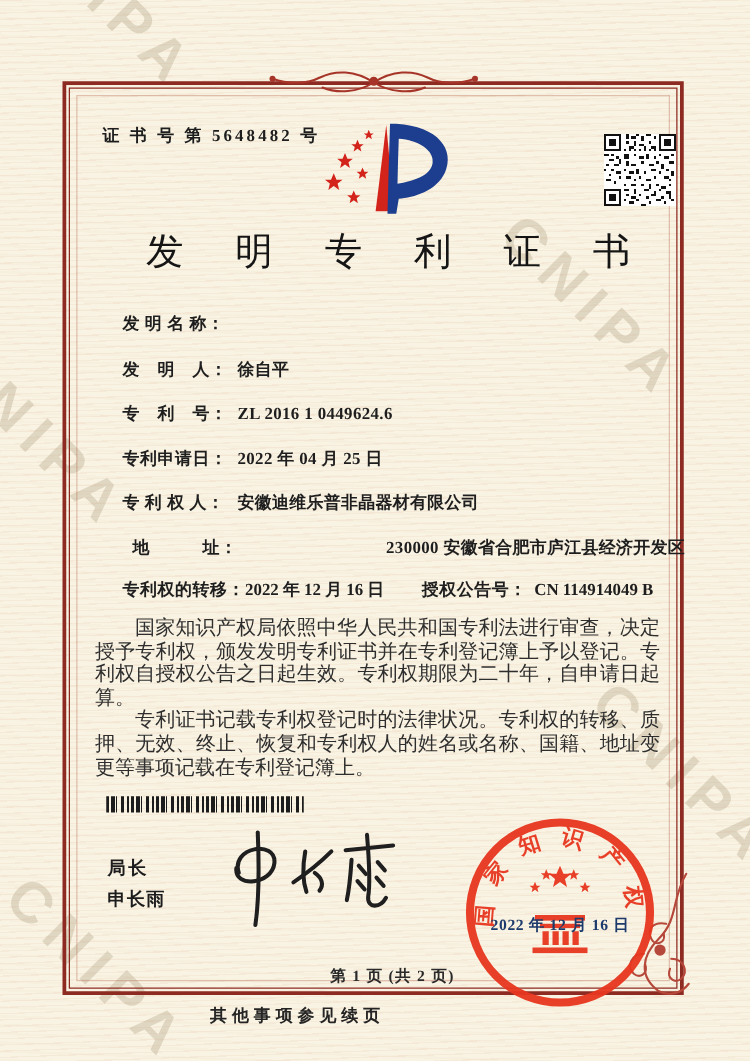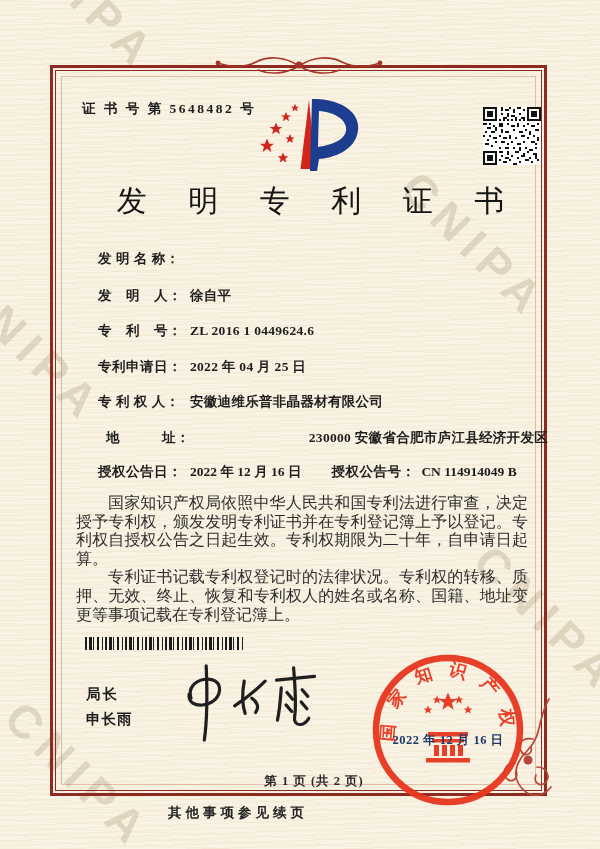--- a/index.html
+++ b/index.html
@@ -169,21 +169,21 @@
       <span class="flabel">专 利 权 人：</span>
       <span class="fvalue">安徽迪维乐普非晶器材有限公司</span>
     </div>
     <div class="row" style="top:429px;text-align:right;">
       <span class="flabel">地　　　址：</span>
       <span class="fvalue">230000 安徽省合肥市庐江县经济开发区</span>
     </div>
 
     <div class="row" style="top:463px;">
       <span class="grant-group">
-        <span class="flabel">授权公告日：</span>
+        <span class="flabel">专利权的转移：</span>
         <span>2022 年 12 月 16 日</span>
       </span>
       <span class="grant-group g2">
         <span class="flabel">授权公告号：</span>
         <span>CN 114914049 B</span>
       </span>
     </div>
 
     <div class="paras">
       <p>国家知识产权局依照中华人民共和国专利法进行审查，决定授予专利权，颁发发明专利证书并在专利登记簿上予以登记。专利权自授权公告之日起生效。专利权期限为二十年，自申请日起算。</p>

